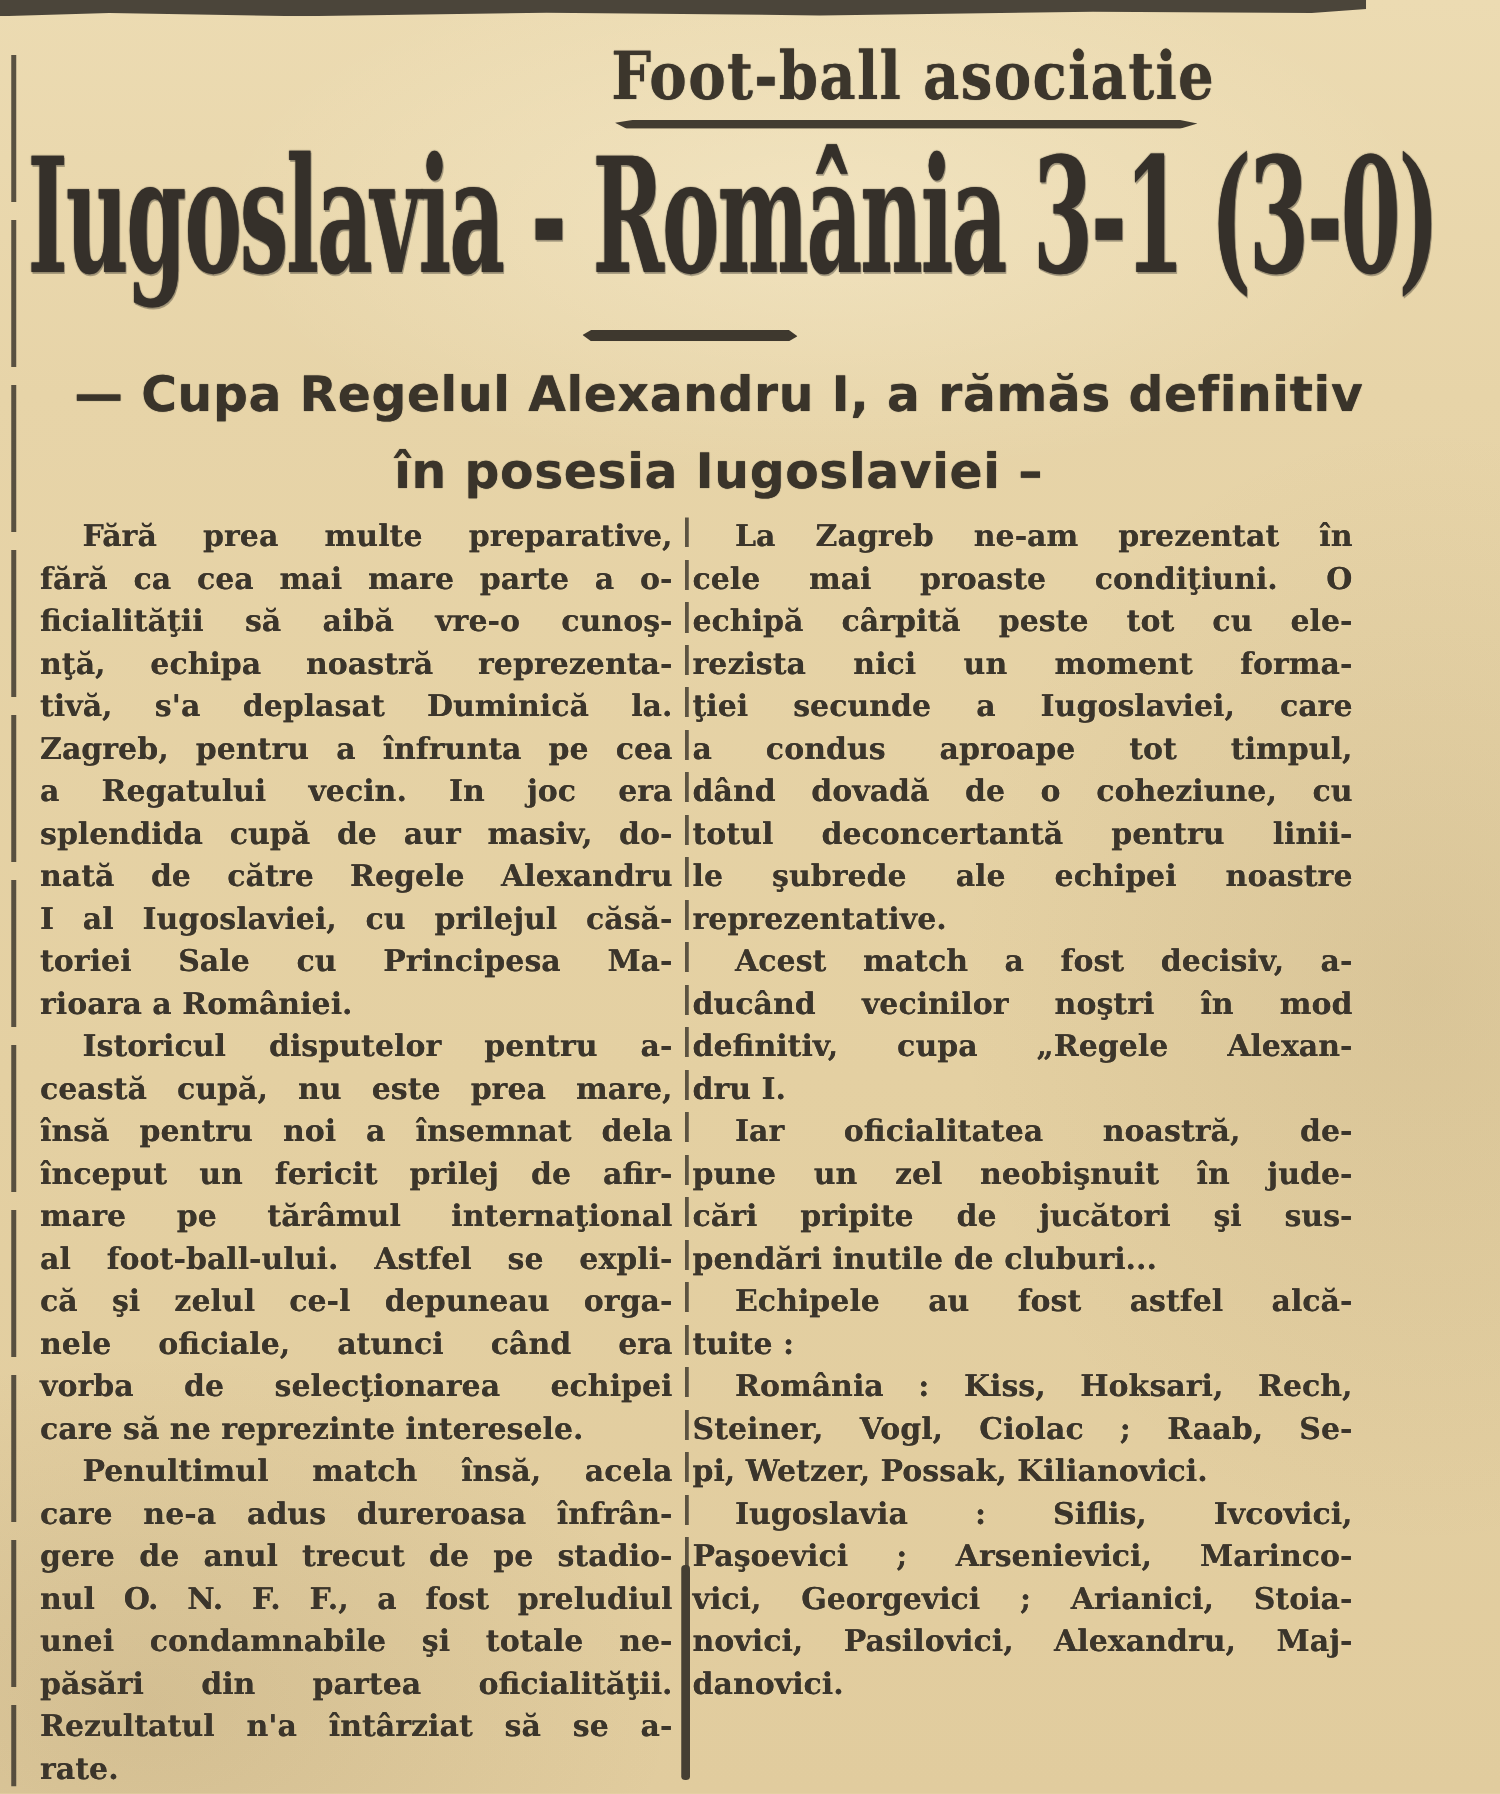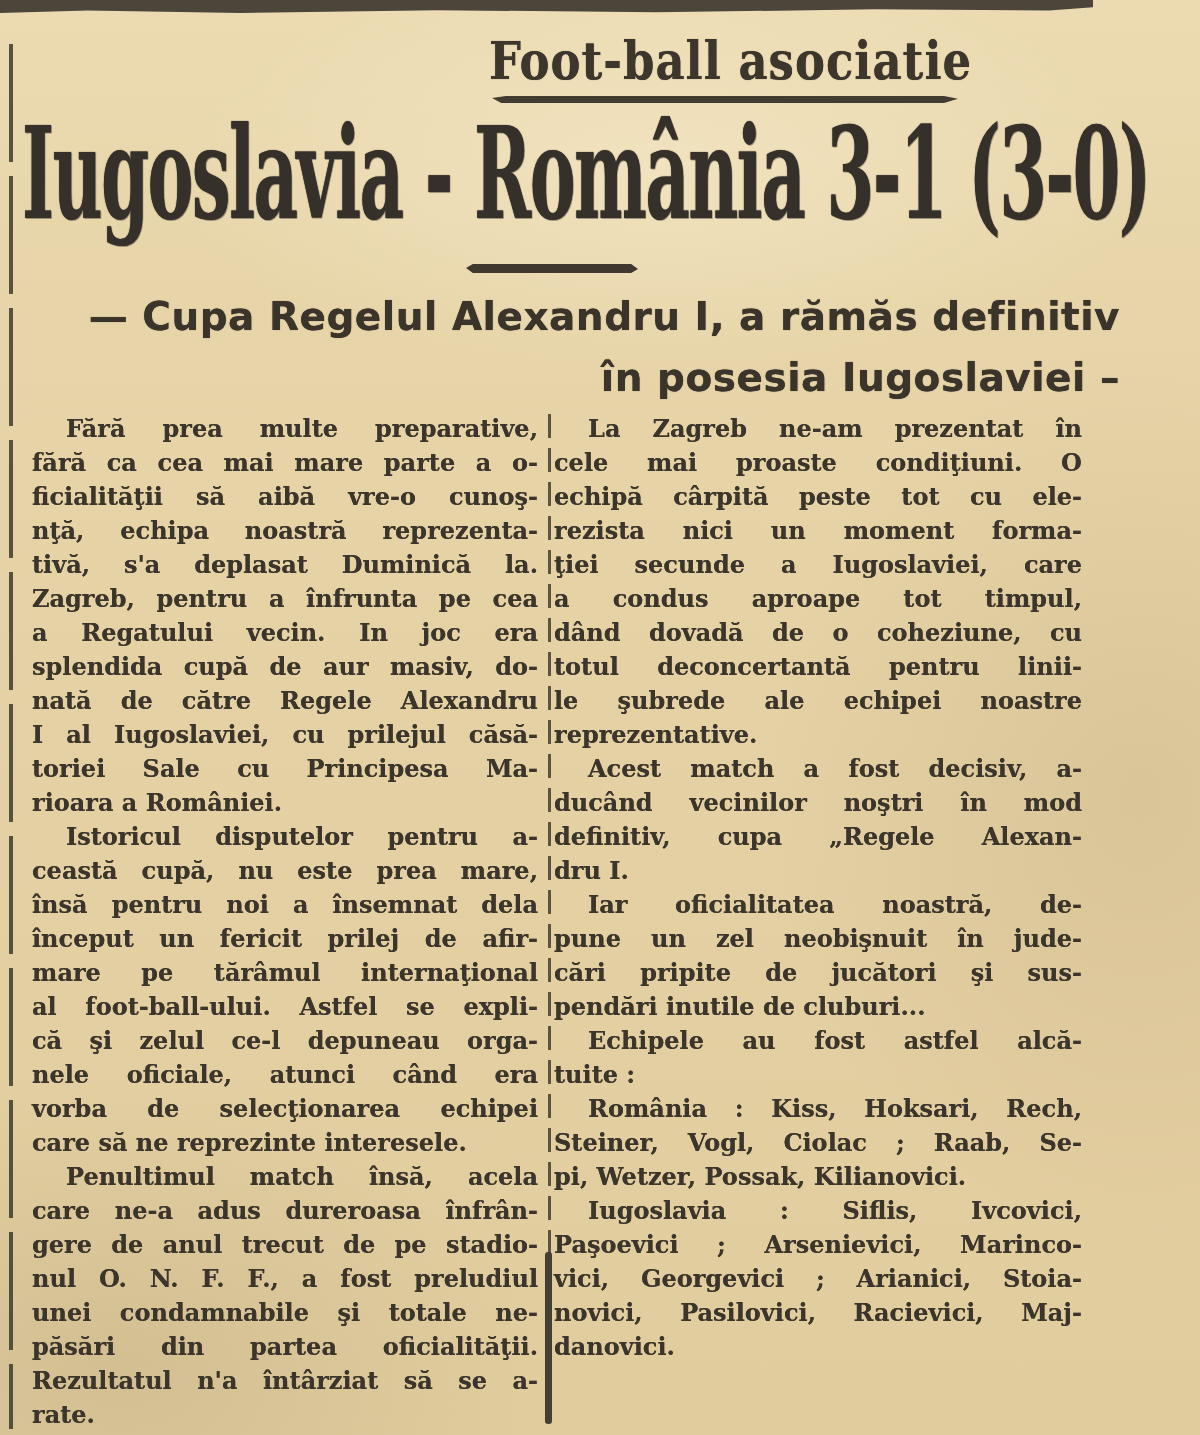--- a/index.html
+++ b/index.html
@@ -49,21 +49,21 @@
     transform:scale(0.82,1.52);transform-origin:left top;
     color:#35302a;text-shadow:0 0 1px #35302a, 1px 1px 0 rgba(53,48,42,.35);
   }
   .headline-rule{
     position:absolute;left:466px;top:264px;width:172px;height:9px;
     background:#3e382e;border-radius:4px;
     clip-path:polygon(0 45%,4% 0,96% 0,100% 55%,96% 100%,4% 100%);
   }
   .subhead{
     position:absolute;left:30px;top:286px;width:1090px;
-    text-align:right;
+    text-align:center;
     font-family:"DejaVu Sans",sans-serif;font-weight:700;
     font-size:39px;line-height:61px;
     color:#3a342a;text-shadow:0 0 .8px #3a342a;
     letter-spacing:.5px;
   }
   .col{
     position:absolute;top:412px;
     font-family:"DejaVu Serif",serif;font-weight:700;
     font-size:24px;color:#3b352b;
     text-shadow:0 0 .5px rgba(59,53,43,.8);
@@ -159,16 +159,16 @@
       <div class="line">cări pripite de jucători şi sus-</div>
       <div class="line end">pendări inutile de cluburi...</div>
       <div class="line ind">Echipele au fost astfel alcă-</div>
       <div class="line end">tuite :</div>
       <div class="line ind">România : Kiss, Hoksari, Rech,</div>
       <div class="line">Steiner, Vogl, Ciolac ; Raab, Se-</div>
       <div class="line end">pi, Wetzer, Possak, Kilianovici.</div>
       <div class="line ind">Iugoslavia : Siflis, Ivcovici,</div>
       <div class="line">Paşoevici ; Arsenievici, Marinco-</div>
       <div class="line">vici, Georgevici ; Arianici, Stoia-</div>
-      <div class="line">novici, Pasilovici, Racievici, Maj-</div>
+      <div class="line">novici, Pasilovici, Alexandru, Maj-</div>
       <div class="line end">danovici.</div>
     </div>
 </div>
 
 </body></html>

